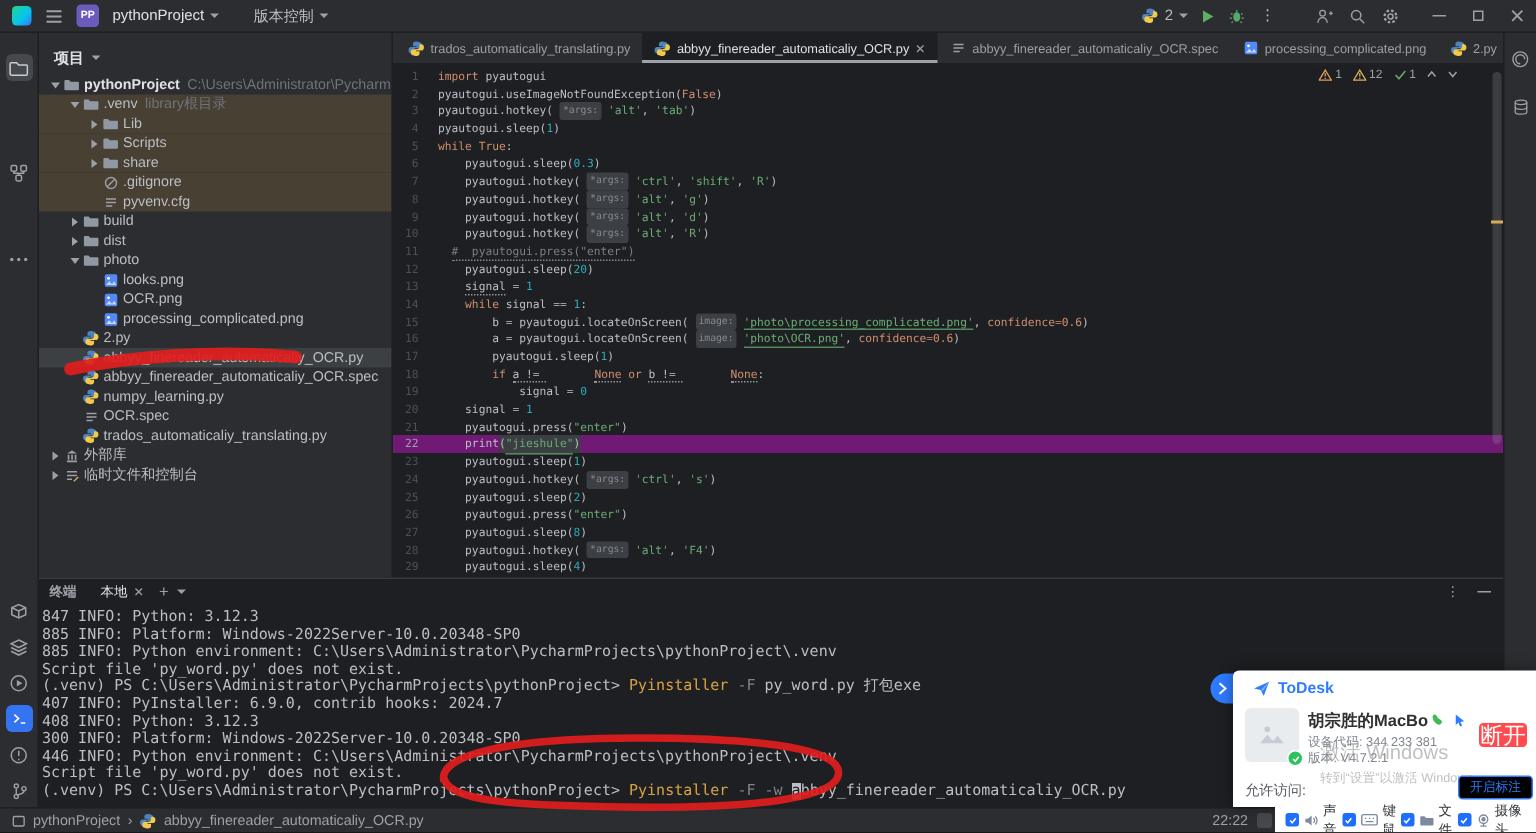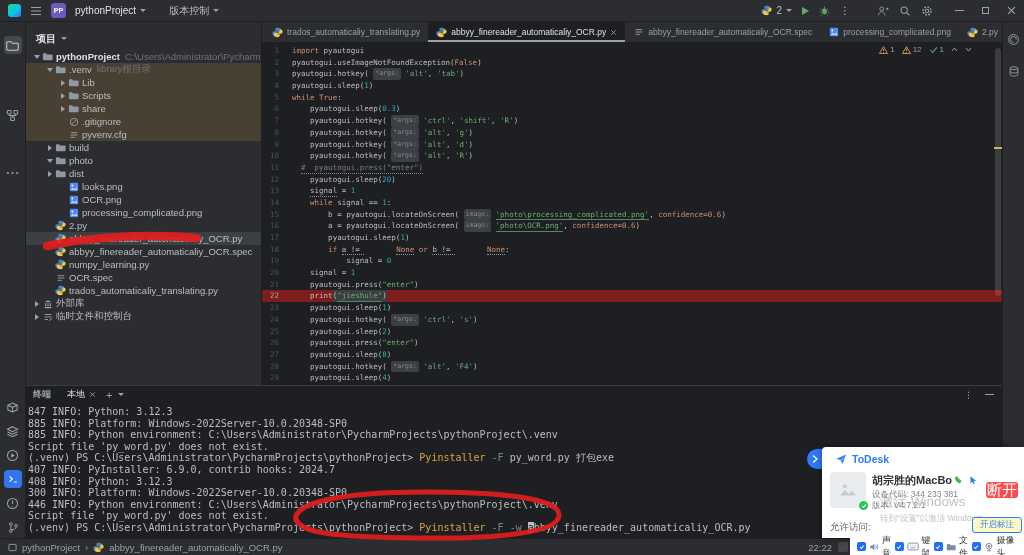--- a/index.html
+++ b/index.html
@@ -55,21 +55,21 @@
   .tabbar{height:21px;background:#2b2d30;border-bottom:1px solid #1e1f22;display:flex;align-items:stretch;
     font-size:8.5px;color:#9aa0a6;padding-left:2px;overflow:hidden;flex:none;}
   .tab{display:flex;align-items:center;gap:4px;padding:0 8px;position:relative;white-space:nowrap;cursor:default;}
   .tab.active{color:#dfe1e5;background:#1e1f22;}
   .tab.active::after{content:"";position:absolute;left:0;right:0;bottom:0;height:2px;background:#9ea1a8;}
   .tab .ticon{margin:0;}
 
   .editor{flex:1;position:relative;overflow:hidden;padding-top:2px;}
   .code-line{display:flex;height:11.7px;line-height:11.7px;font-family:"DejaVu Sans Mono","Liberation Mono",monospace;
     font-size:7.5px;white-space:pre;}
-  .code-line.cur{background:#7f1d1d;}
+  .code-line.cur{background:#701a75;align-items:center;}
   .gut{flex:0 0 30px;text-align:right;padding-right:13px;color:#4b5059;}
   .cur .gut{color:#a1a3ab;}
   .tk-p{color:#bcbec4;} .tk-k{color:#cf8e6d;} .tk-s{color:#6aab73;} .tk-n{color:#2aacb8;} .tk-a{color:#cf8e6d;}
   .tk-cu{color:#7a7e85;border-bottom:1px dotted #85888f;}
   .tk-su{color:#6aab73;border-bottom:1px solid #538a5c;}
   .tk-pu{color:#bcbec4;border-bottom:1px dotted #8f939b;}
   .tk-ku{color:#cf8e6d;border-bottom:1px dotted #8f939b;margin-left:32px;}
   .tk-pb{color:#bcbec4;background:#3b3e43;}
   .tk-sub{color:#6aab73;background:#3b3e43;border-bottom:1px solid #538a5c;}
   .tk-i{background:#3c3f44;color:#868a91;border-radius:2px;font-size:6.5px;padding:0 2px;}
@@ -120,21 +120,21 @@
   .td-phone{position:absolute;left:132px;top:28px;}
   .td-cursor{position:absolute;left:147px;top:28px;}
   .td-dev{position:absolute;left:50px;top:42px;font-size:8.5px;color:#80858f;}
   .td-ver{position:absolute;left:50px;top:53px;font-size:8.5px;color:#80858f;}
   .td-disc{position:absolute;left:164px;top:35px;width:32px;height:16px;background:#ff4b4e;border-radius:3px;color:#fff;
     font-size:15px;display:flex;align-items:center;justify-content:center;cursor:pointer;}
   .td-wm1{position:absolute;left:58px;top:46px;font-size:13.5px;color:rgba(140,140,140,.55);white-space:nowrap;pointer-events:none;}
   .td-wm2{position:absolute;left:58px;top:66px;font-size:8.5px;color:rgba(140,140,140,.55);white-space:nowrap;pointer-events:none;}
   .td-allow{position:absolute;left:8px;top:74px;font-size:9.5px;color:#5c6066;}
   .td-annot{position:absolute;left:150px;top:70px;height:16px;padding:0 7px;border:1px solid #2b7cff;border-radius:3px;
-    color:#2b7cff;font-size:8.5px;display:flex;align-items:center;background:#fef9c3;cursor:pointer;}
+    color:#2b7cff;font-size:8.5px;display:flex;align-items:center;background:#000000;cursor:pointer;}
   .td-tog{display:flex;align-items:center;gap:3px;font-size:9px;color:#33363b;}
   .td-chk{width:9px;height:9px;border-radius:2px;background:#1f6fff;display:flex;align-items:center;justify-content:center;flex:none;}
 </style>
 </head>
 <body>
 
 <div class="screen">
 
   <div class="titlebar">
     <span class="logo"></span>
@@ -354,39 +354,39 @@
                 </span>
                 <span class="icn ticon">
                   <svg width="11" height="11" viewBox="0 0 12 12">
                     <path d="M1 2.5h3.4l1.2 1.4H11c.3 0 .6.3.6.6v4.6c0 .5-.4.9-.9.9H1.9c-.5 0-.9-.4-.9-.9V3.4c0-.5.4-.9 1-.9z" fill="#8f98a3"></path>
                   </svg>
                 </span>
                 <span class="tlabel">build</span>
               </div>
               <div class="trow" style="padding-left: 19px;">
                 <span class="arrow">
+                  <span class="ar-r"></span>
+                </span>
+                <span class="icn ticon">
+                  <svg width="11" height="11" viewBox="0 0 12 12">
+                    <path d="M1 2.5h3.4l1.2 1.4H11c.3 0 .6.3.6.6v4.6c0 .5-.4.9-.9.9H1.9c-.5 0-.9-.4-.9-.9V3.4c0-.5.4-.9 1-.9z" fill="#8f98a3"></path>
+                  </svg>
+                </span>
+                <span class="tlabel">dist</span>
+              </div>
+              <div class="trow" style="padding-left: 19px;">
+                <span class="arrow">
                   <span class="ar-d"></span>
                 </span>
                 <span class="icn ticon">
                   <svg width="11" height="11" viewBox="0 0 12 12">
                     <path d="M1 2.5h3.4l1.2 1.4H11c.3 0 .6.3.6.6v4.6c0 .5-.4.9-.9.9H1.9c-.5 0-.9-.4-.9-.9V3.4c0-.5.4-.9 1-.9z" fill="#8f98a3"></path>
                   </svg>
                 </span>
                 <span class="tlabel">photo</span>
-              </div>
-              <div class="trow" style="padding-left: 19px;">
-                <span class="arrow">
-                  <span class="ar-r"></span>
-                </span>
-                <span class="icn ticon">
-                  <svg width="11" height="11" viewBox="0 0 12 12">
-                    <path d="M1 2.5h3.4l1.2 1.4H11c.3 0 .6.3.6.6v4.6c0 .5-.4.9-.9.9H1.9c-.5 0-.9-.4-.9-.9V3.4c0-.5.4-.9 1-.9z" fill="#8f98a3"></path>
-                  </svg>
-                </span>
-                <span class="tlabel">dist</span>
               </div>
               <div class="trow" style="padding-left: 32px;">
                 <span class="arrow"></span>
                 <span class="icn ticon">
                   <svg width="10" height="10" viewBox="0 0 12 12">
                     <rect x="1" y="1" width="10" height="10" rx="1.5" fill="#548af7"></rect>
                     <circle cx="4" cy="4.2" r="1.1" fill="#fff"></circle>
                     <path d="M2 9.5l2.6-3 2.2 2.4 1.8-2.4L10.2 9.5z" fill="#c6d8fb"></path>
                   </svg>
                 </span>

